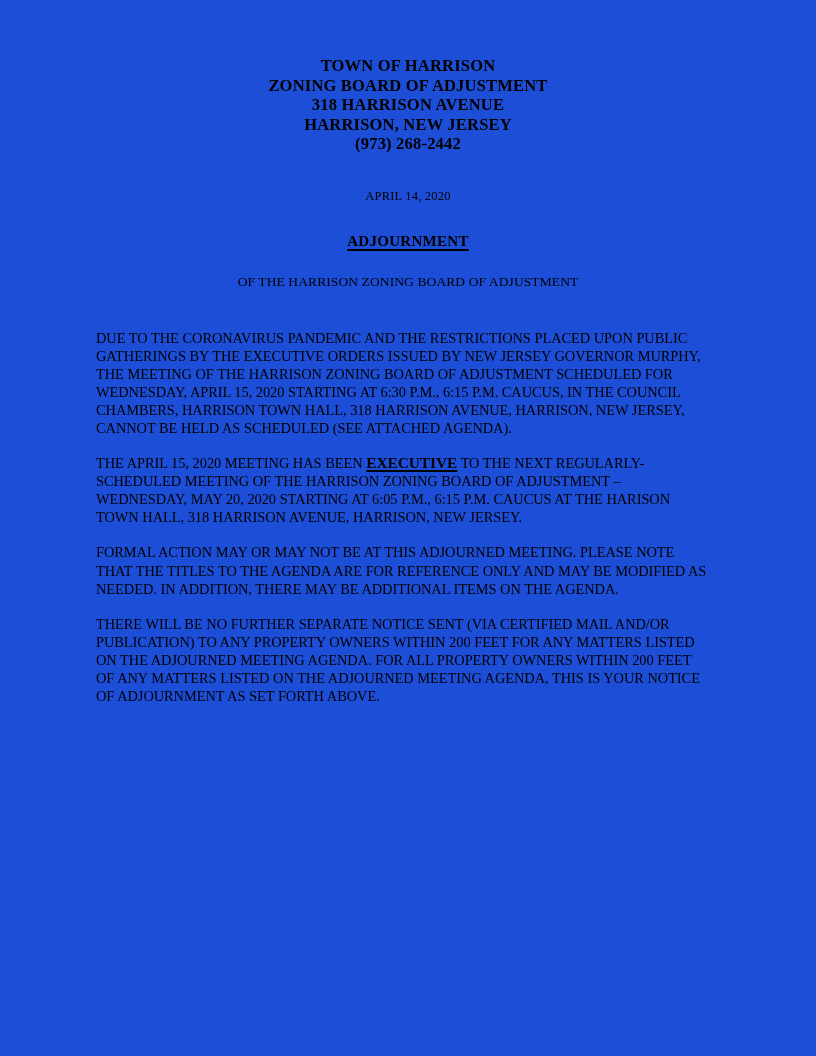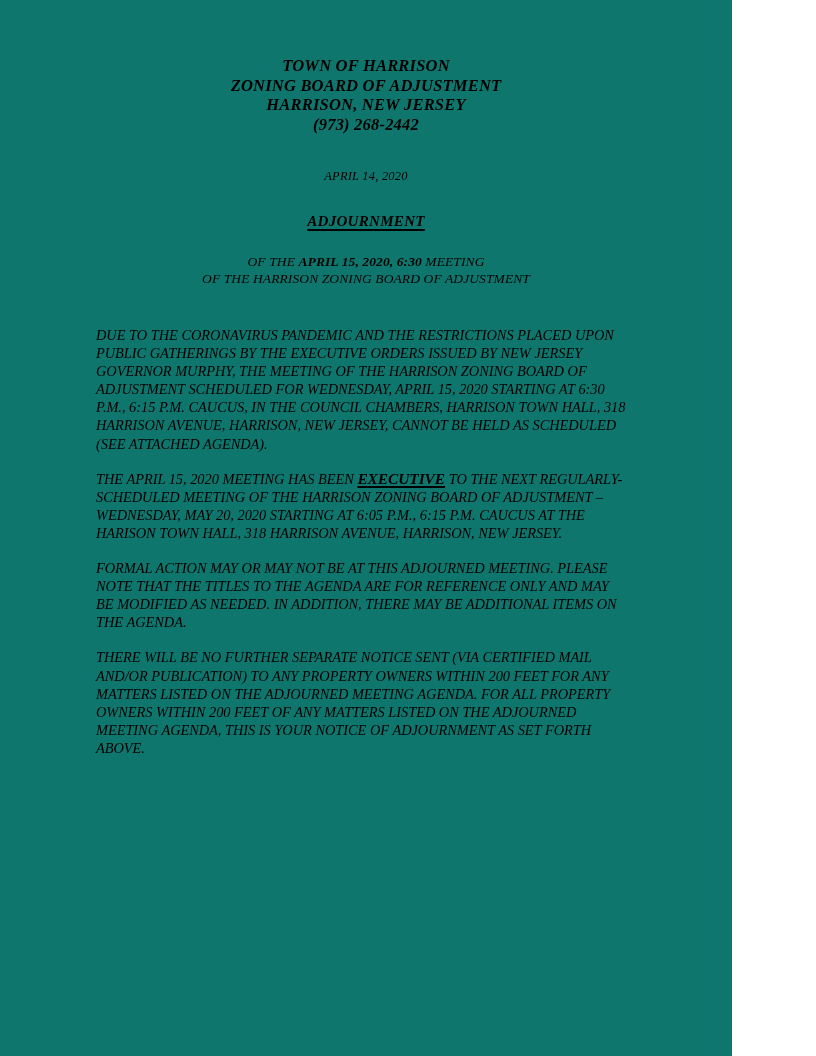--- a/index.html
+++ b/index.html
@@ -9,26 +9,25 @@
   }
   body {
     width: 816px;
     height: 1056px;
     font-family: "Liberation Serif", "DejaVu Serif", serif;
     color: #000000;
     -webkit-font-smoothing: antialiased;
   }
   .page {
     position: relative;
-    width: 732px;
+    width: 816px;
     height: 1056px;
     box-sizing: border-box;
-    background: #0f766e;
+    background: #1d4ed8;
     overflow: hidden;
-    font-style: italic;
   }
 
   
   .letterhead {
     text-align: center;
     padding-top: 56px;
     font-weight: bold;
     font-size: 16.5px;
     line-height: 19.5px;
     letter-spacing: 0.2px;
@@ -110,32 +109,32 @@
   }
 </style>
 </head>
 <body>
 
 <div class="page">
 
   <div class="letterhead">
     <div class="lh-line">TOWN OF HARRISON</div>
     <div class="lh-line">ZONING BOARD OF ADJUSTMENT</div>
+    <div class="lh-line">318 HARRISON AVENUE</div>
     <div class="lh-line">HARRISON, NEW JERSEY</div>
     <div class="lh-line">(973) 268-2442</div>
   </div>
 
   <div class="notice-date">APRIL 14, 2020</div>
 
   <div class="doc-title">
     <span class="title-text">ADJOURNMENT</span>
   </div>
 
   <div class="doc-subtitle">
-    <div class="sub-line"><span>OF THE </span><b>APRIL 15, 2020, 6:30</b><span> MEETING</span></div>
     <div class="sub-line">OF THE HARRISON ZONING BOARD OF ADJUSTMENT</div>
   </div>
 
   <div class="body-block">
 
     <p class="para">DUE TO THE CORONAVIRUS PANDEMIC AND THE RESTRICTIONS PLACED UPON PUBLIC GATHERINGS BY THE EXECUTIVE ORDERS ISSUED BY NEW JERSEY GOVERNOR MURPHY, THE MEETING OF THE HARRISON ZONING BOARD OF ADJUSTMENT SCHEDULED FOR WEDNESDAY, APRIL 15, 2020 STARTING AT 6:30 P.M., 6:15 P.M. CAUCUS, IN THE COUNCIL CHAMBERS, HARRISON TOWN HALL, 318 HARRISON AVENUE, HARRISON, NEW JERSEY, CANNOT BE HELD AS SCHEDULED (SEE ATTACHED AGENDA).</p>
 
     <p class="para"><span>THE APRIL 15, 2020 MEETING HAS BEEN </span><span class="em-underline">EXECUTIVE</span><span> TO THE NEXT REGULARLY-SCHEDULED MEETING OF THE HARRISON ZONING BOARD OF ADJUSTMENT – WEDNESDAY, MAY 20, 2020 STARTING AT 6:05 P.M., 6:15 P.M. CAUCUS AT THE HARISON TOWN HALL, 318 HARRISON AVENUE, HARRISON, NEW JERSEY.</span></p>
 
     <p class="para">FORMAL ACTION MAY OR MAY NOT BE AT THIS ADJOURNED MEETING.  PLEASE NOTE THAT THE TITLES TO THE AGENDA ARE FOR REFERENCE ONLY AND MAY BE MODIFIED AS NEEDED.  IN ADDITION, THERE MAY BE ADDITIONAL ITEMS ON THE AGENDA.</p>

